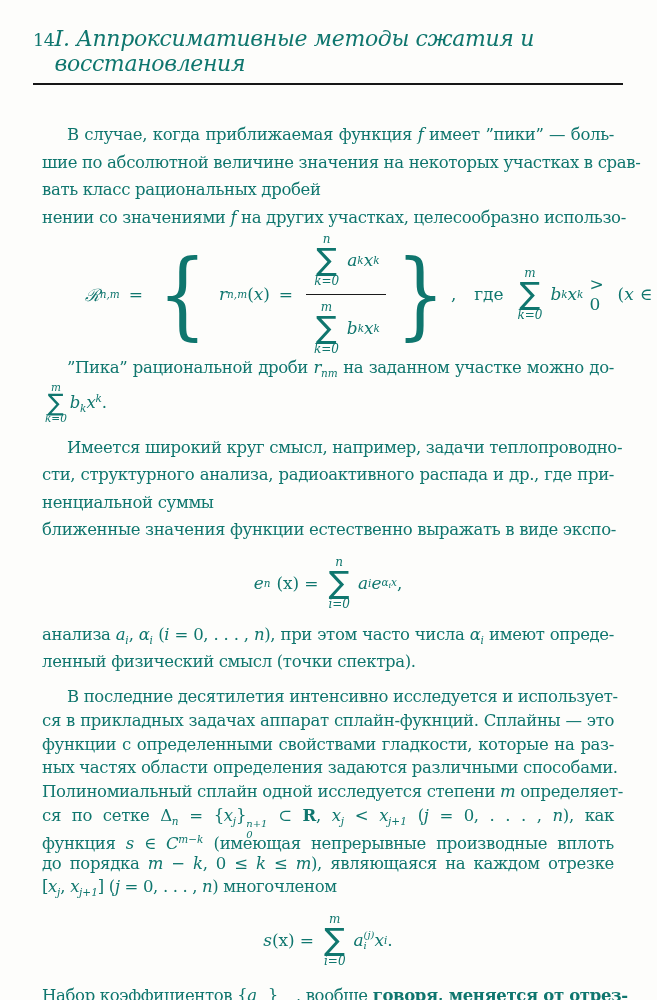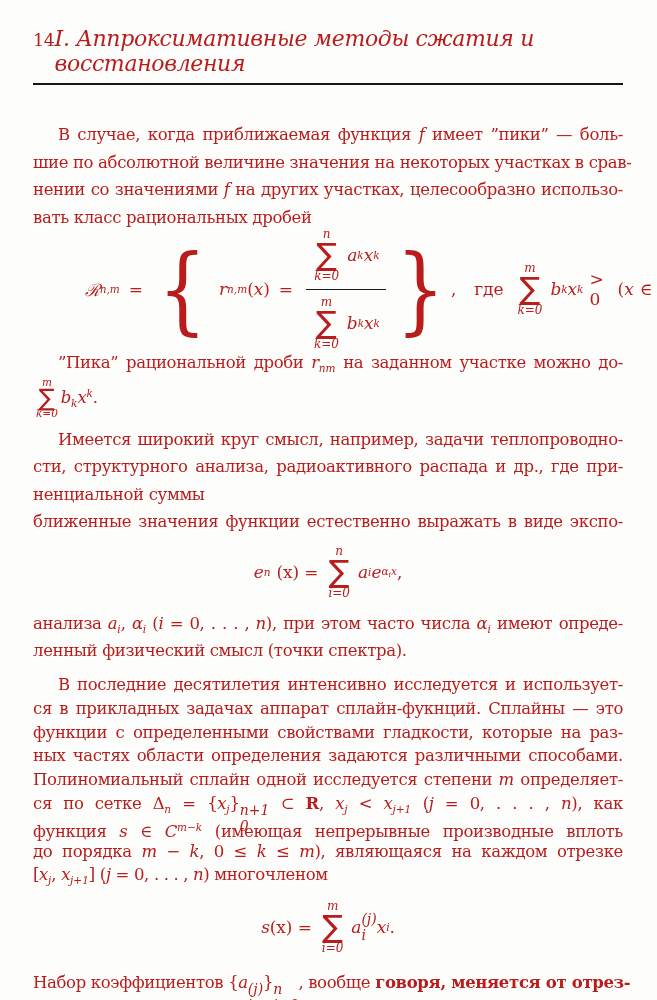--- a/index.html
+++ b/index.html
@@ -1,37 +1,37 @@
 <!DOCTYPE html>
 <html lang="ru"><head>
 <meta charset="utf-8">
 <style>
   html,body{margin:0;padding:0;background:#e9e9e9;}
   .page{
     position:relative;
     width:657px;height:1000px;
     margin:0 auto;
     background:#fdfdfb;
-    color:#b91c1c;
+    color:#0f766e;
     font-family:"DejaVu Serif","Liberation Serif",serif;
     font-size:16.5px;
     letter-spacing:-0.35px;
     box-sizing:border-box;
     padding:26px 34px 0 33px;
     overflow:hidden;
   }
   
   .hdr{
     display:flex;justify-content:space-between;align-items:baseline;
     padding-bottom:7px;border-bottom:2.5px solid #161616;
   }
   .pageno{font-size:17.5px;}
   .runtitle{font-style:italic;font-size:22px;}
   
-  .para{margin:0;}
+  .para{margin:9px;}
   .ln{
     white-space:nowrap;
     text-align:justify;
     -moz-text-align-last:justify;
     text-align-last:justify;
     line-height:27.5px;
     height:27.5px;
   }
   .ln.nl{text-align-last:left;}
   .ln.ind{text-indent:25px;}
@@ -39,21 +39,21 @@
   .ln.tall{height:auto;line-height:30px;}
   
   .mi{font-style:italic;}
   .rm{font-style:normal;}
   .bf{font-weight:bold;font-style:normal;}
   .semib{font-weight:bold;}
   .sb{font-size:10.5px;font-style:italic;vertical-align:-4px;letter-spacing:0;}
   .sp{font-size:10.5px;font-style:italic;vertical-align:6px;letter-spacing:0;}
   .ssb{font-size:8px;vertical-align:-2px;}
   .ss{display:inline-flex;flex-direction:column;align-items:flex-start;vertical-align:-6px;line-height:1;letter-spacing:0;}
-  .ss .s-top,.ss .s-bot{font-size:14px;font-style:italic;line-height:1.15;}
+  .ss .s-top,.ss .s-bot{font-size:10px;font-style:italic;line-height:1.15;}
   
   .isum{display:inline-flex;flex-direction:column;align-items:center;vertical-align:middle;line-height:1;margin:0 3px;letter-spacing:0;}
   .isum .lim{font-size:10.5px;font-style:italic;line-height:1.1;}
   .isum .sg{font-size:24px;line-height:.85;font-style:normal;font-family:"DejaVu Sans","DejaVu Serif",sans-serif;}
   .dsum{display:inline-flex;flex-direction:column;align-items:center;line-height:1;letter-spacing:0;margin:0 2px;}
   .dsum .lim{font-size:12px;font-style:italic;line-height:1.2;}
   .dsum .sg{font-size:31px;line-height:.9;font-style:normal;font-family:"DejaVu Sans","DejaVu Serif",sans-serif;}
   
   .frac{display:inline-flex;flex-direction:column;align-items:center;margin:0 4px;}
   .frac .num,.frac .den{display:flex;align-items:center;justify-content:center;padding:2px 6px;}
@@ -86,22 +86,22 @@
 <div class="page">
 
   <div class="hdr">
     <span class="pageno">14</span>
     <span class="runtitle">I. Аппроксимативные методы сжатия и восстановления</span>
   </div>
 
   <div class="para" id="p1">
     <div class="ln ind"><span>В случае, когда приближаемая функция </span><span class="mi">f</span><span> имеет ”пики” — боль-</span></div>
     <div class="ln"><span>шие по абсолютной величине значения на некоторых участках в срав-</span></div>
+    <div class="ln nl"><span>вать класс рациональных дробей</span></div>
     <div class="ln"><span>нении со значениями </span><span class="mi">f</span><span> на других участках, целесообразно использо-</span></div>
-    <div class="ln nl"><span>вать класс рациональных дробей</span></div>
   </div>
 
   <div class="formula f1">
     <span class="mi">ℛ</span>
       <span class="sb">n,m</span>
     <span class="rm eqm">=</span>
     <span class="brc">{</span>
     <span class="mi gap6">r</span>
       <span class="sb">n,m</span>
       <span class="rm">(</span>

